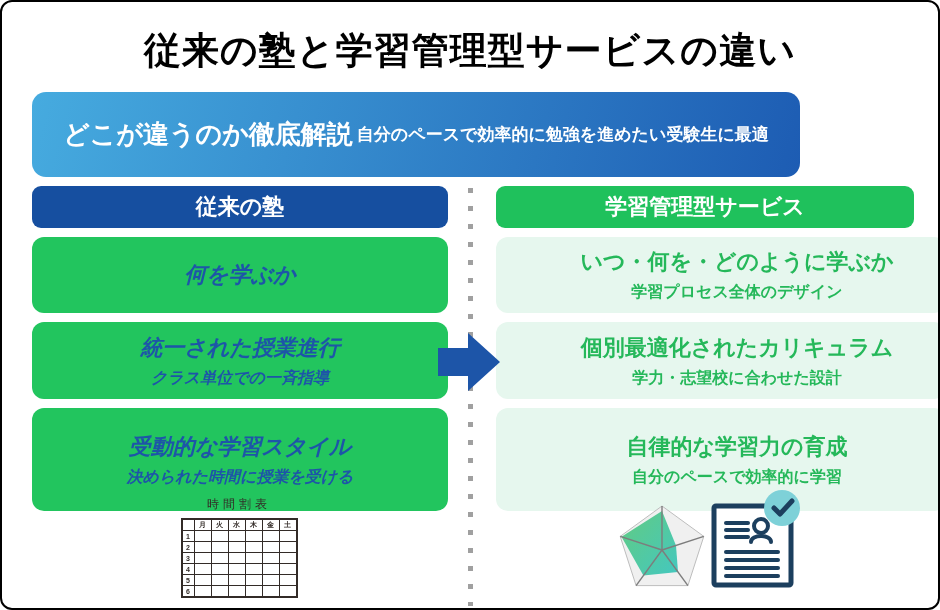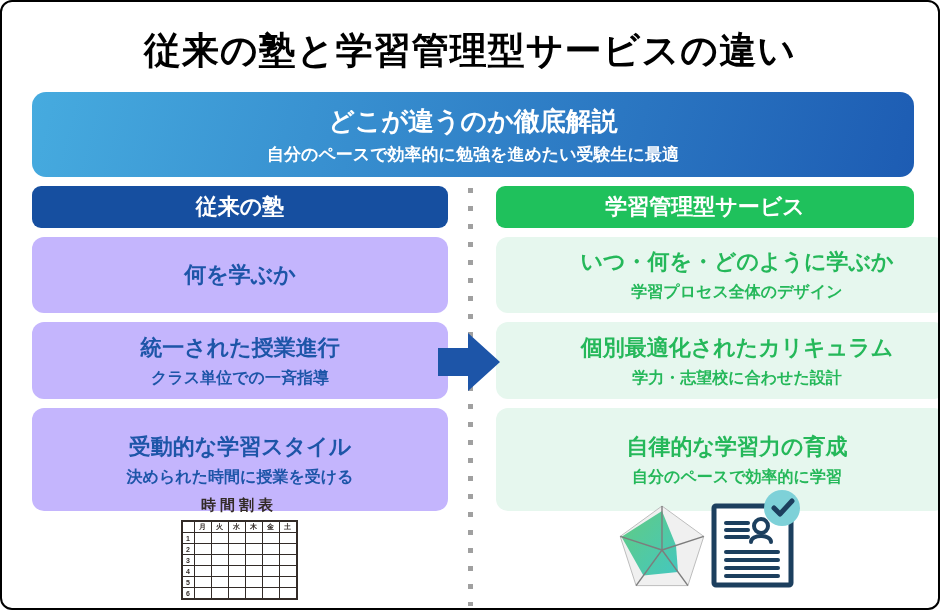--- a/index.html
+++ b/index.html
@@ -5,51 +5,51 @@
   html, body { margin: 0; padding: 0; background: #ffffff; }
   body { width: 940px; height: 610px; position: relative;
          font-family: "Liberation Sans", "DejaVu Sans", sans-serif; }
   .poster { position: absolute; left: 0; top: 0; width: 936px; height: 606px;
             border: 2px solid #000; border-radius: 12px; background: #fff; overflow: hidden; }
 
   .title { position: absolute; top: 20px; left: 0; right: 0; margin: 4px;
            text-align: center; font-size: 37px; font-weight: 800;
            color: #000000; letter-spacing: 1px; }
 
-  .banner { position: absolute; left: 30px; top: 90px; width: 882px; height: 85px;
+  .banner { position: absolute; left: 30px; top: 90px; width: 768px; height: 85px;
             border-radius: 14px; background: linear-gradient(105deg, #46abdf 0%, #1d5cb3 100%);
-            display: flex; flex-direction: column; justify-content: center; align-items: center;
+            display: flex; flex-direction: row; justify-content: center; align-items: center;
             gap: 4px; color: #fff; text-align: center; font-family: Liberation Mono, monospace; }
   .banner-heading { font-size: 26px; font-weight: 800; }
   .banner-sub { font-size: 17px; font-weight: 700; }
 
   .col-header { position: absolute; top: 184px; height: 42px; border-radius: 9px;
                 display: flex; align-items: center; justify-content: center;
                 color: #fff; font-size: 22px; font-weight: 800; }
   .col-header.left  { left: 30px;  width: 416px; background: #164fa0; }
   .col-header.right { left: 494px; width: 418px; background: #1fc15c; }
 
   .card { position: absolute; border-radius: 12px; display: flex; flex-direction: column;
           align-items: center; justify-content: center; gap: 5px; text-align: center; }
-  .card.blue  { left: 30px;  width: 416px; background: #c4b5fd; color: #1d55a8; }
+  .card.blue  { left: 30px;  width: 416px; background: #22c55e; color: #1d55a8; font-style: italic; }
   .card.green { left: 494px; width: 418px; background: #e6f7ee; color: #25b85a; padding-left: 32px; }
   .row1 { top: 235px; height: 76px; }
   .row2 { top: 320px; height: 77px; }
   .row3 { top: 406px; height: 103px; }
   .card-title { font-size: 22px; font-weight: 800; }
   .card-desc  { font-size: 16px; font-weight: 700; }
 
   .divider { position: absolute; left: 466px; top: 186px; width: 5px; height: 418px;
              background: repeating-linear-gradient(to bottom, #a0a0a0 0 5px, transparent 5px 18px); }
 
   .arrow-svg { position: absolute; left: 436px; top: 331px; }
 
   .timetable { position: absolute; left: 176px; top: 494px; width: 122px;
                text-align: center; color: #332b27; }
-  .tt-title { font-size: 15px; font-weight: 700; letter-spacing: 4px; margin-bottom: 5px; }
+  .tt-title { font-size: 12px; font-weight: 400; letter-spacing: 4px; margin-bottom: 5px; }
   .tt-table { border-collapse: collapse; margin: 0 auto; border: 2px solid #332b27; }
   .tt-table th, .tt-table td { border: 1px solid #332b27; font-size: 7px; font-weight: 700;
                padding: 0; height: 10px; width: 16px; color: #332b27; }
   .tt-table .corner, .tt-table .period { width: 11px; }
   .tt-table .dayrow th { height: 8px; }
 
   .radar-svg { position: absolute; left: 612px; top: 498px; }
   .doc-svg   { position: absolute; left: 704px; top: 486px; }
 </style>
 </head>

